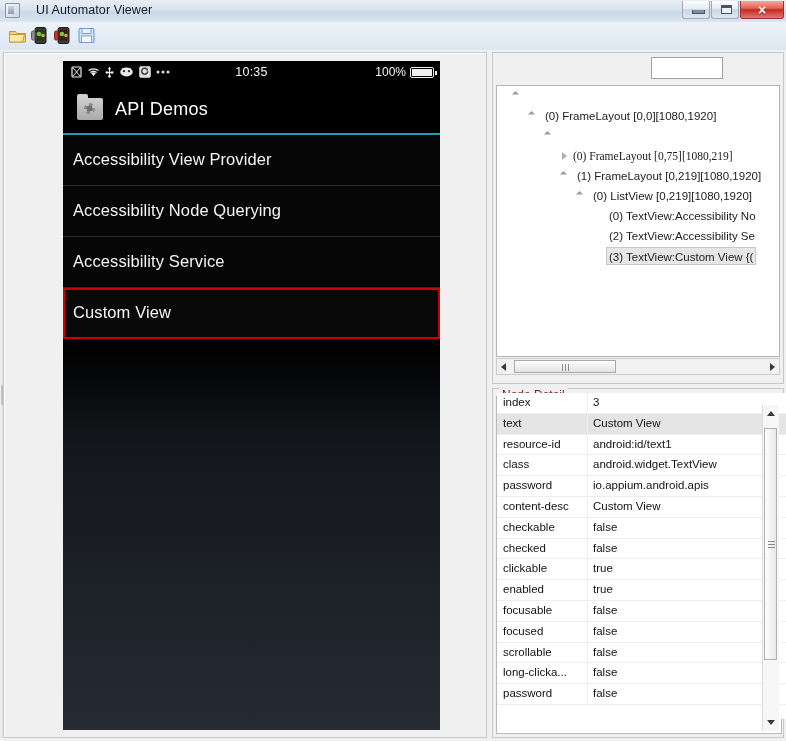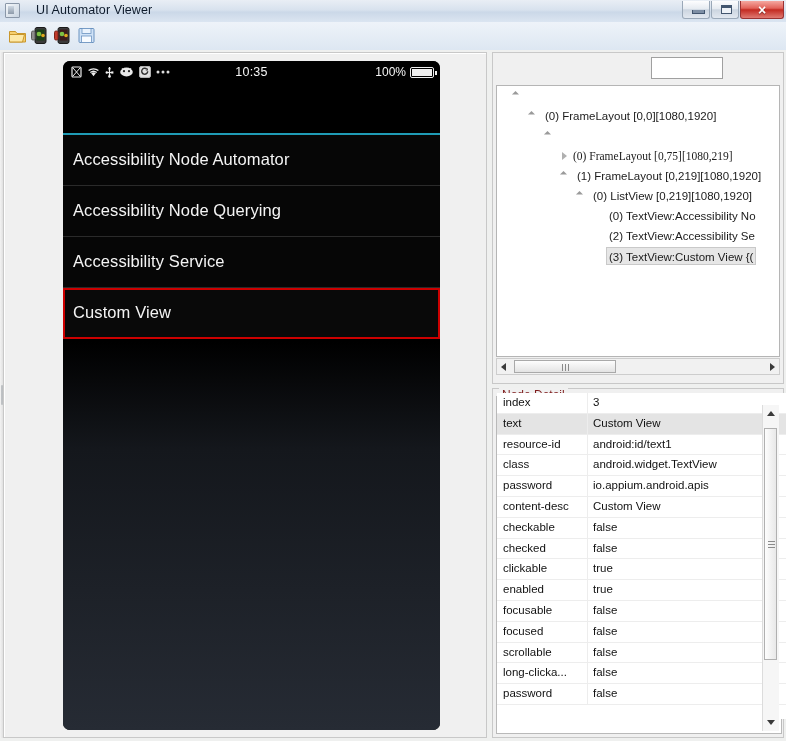--- a/index.html
+++ b/index.html
@@ -101,21 +101,20 @@
   .splitter:after{
     content:"";position:absolute;left:1px;top:50%;margin-top:-10px;
     width:2px;height:20px;background:#9aa0a6;border-radius:1px;opacity:.55;
   }
 
   
   .screen{
     position:absolute;left:59px;top:8px;width:377px;height:669px;
     background:#000;
     overflow:hidden;
-    border-radius:7px;
   }
   .screen-bg{
     position:absolute;left:0;top:0;width:100%;height:100%;
     background:linear-gradient(to bottom,#000000 0%,#000000 42%,#14171c 58%,#262b34 100%);
   }
   .statusbar{
     position:absolute;left:0;top:0;width:377px;height:26px;
     color:#f2f2f2;
   }
   .sb-icons{position:absolute;left:8px;top:4px;display:flex;align-items:center;gap:5px;}
@@ -398,25 +397,29 @@
                 <circle cx="12" cy="3" r="1.5" fill="#ddd"></circle>
               </svg>
           </div>
           <div class="sb-time">10:35</div>
           <div class="sb-right">
             <span>100%</span>
             <span class="batt"></span>
           </div>
         </div>
 
+        <div class="appbar">
+          <div class="appbar-icon"></div>
+          <div class="appbar-title">API Demos</div>
+        </div>
         <div class="appbar-underline"></div>
 
         <div class="list">
           <div class="list-item">
-              <span class="lbl">Accessibility Node Automator</span>
+              <span class="lbl">Accessibility View Provider</span>
             </div>
           <div class="list-item">
               <span class="lbl">Accessibility Node Querying</span>
             </div>
           <div class="list-item">
               <span class="lbl">Accessibility Service</span>
             </div>
           <div class="list-item selected">
               <span class="lbl">Custom View</span>
             </div>

